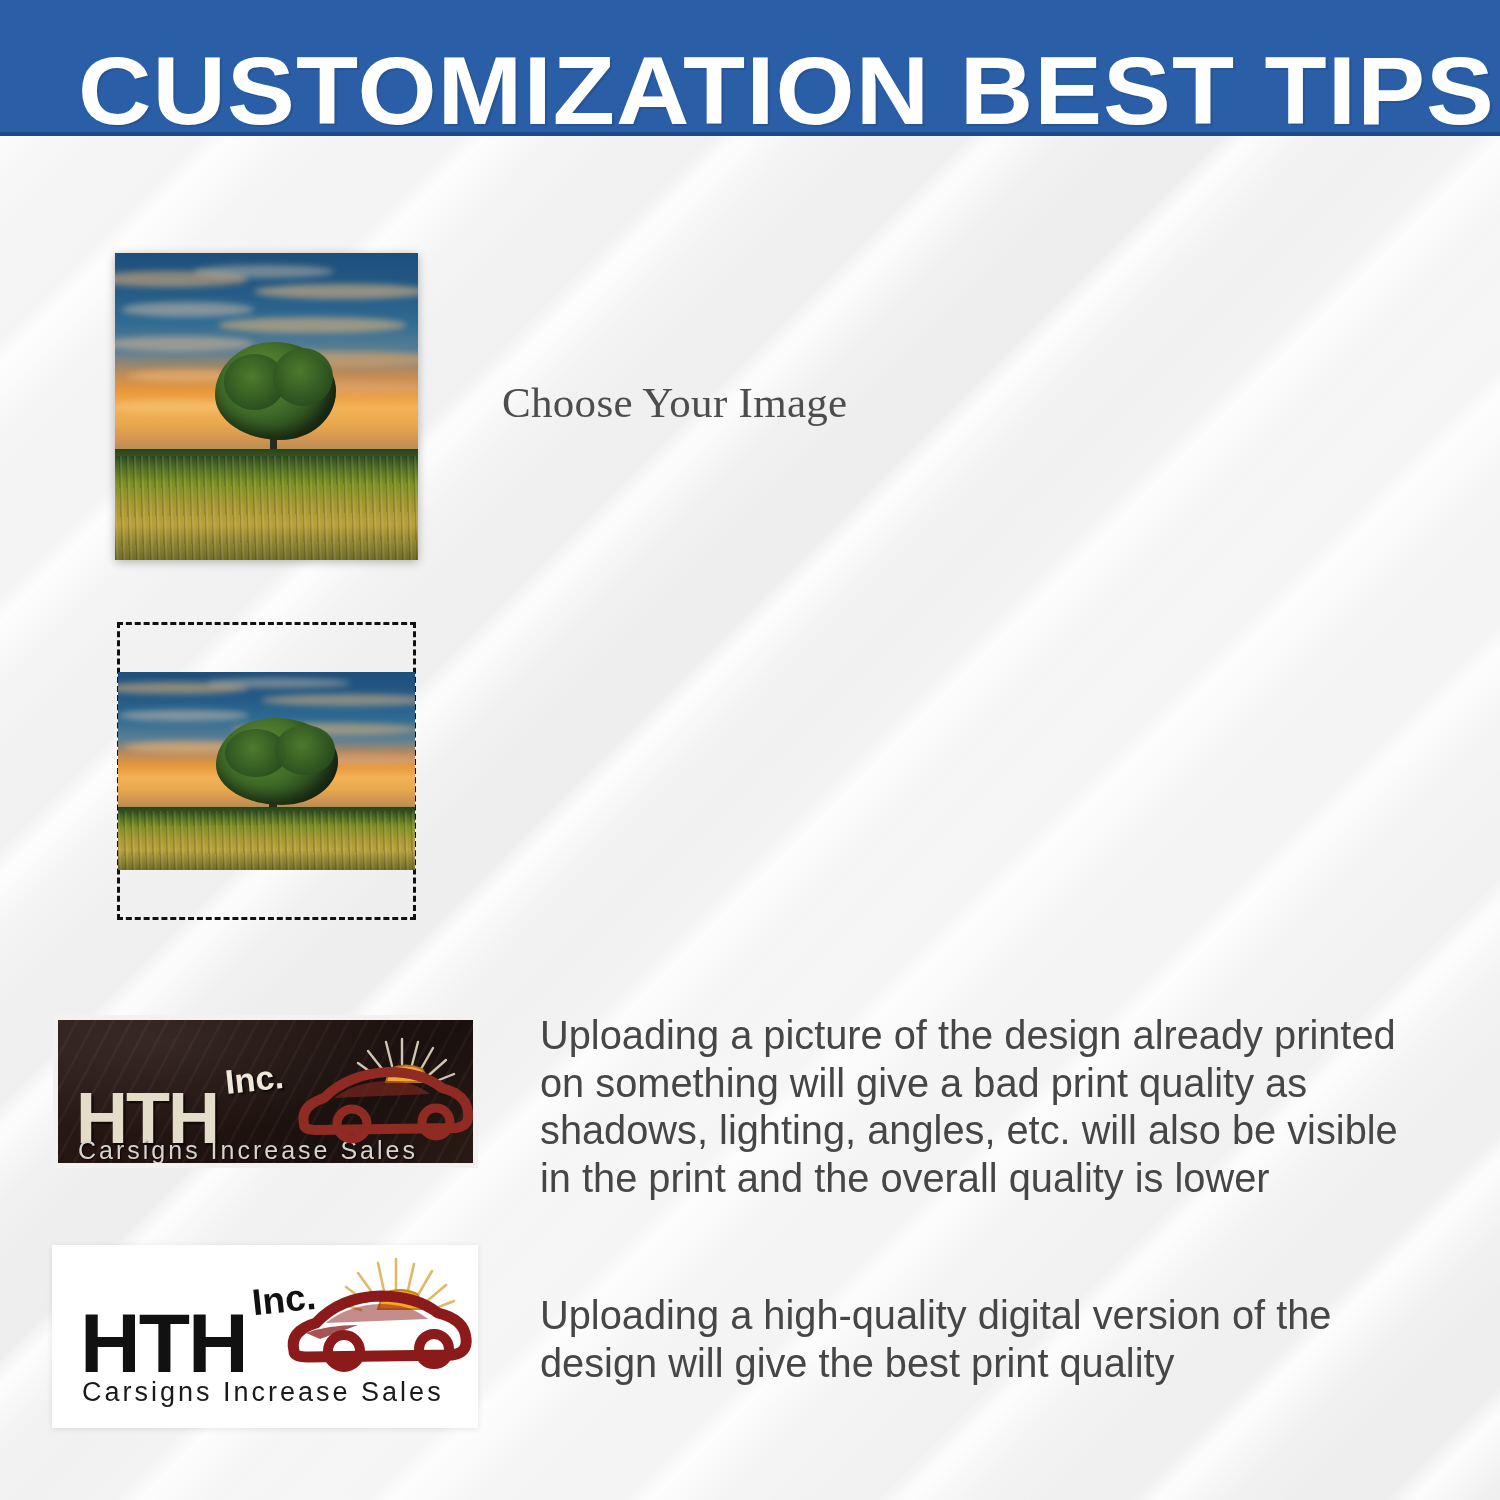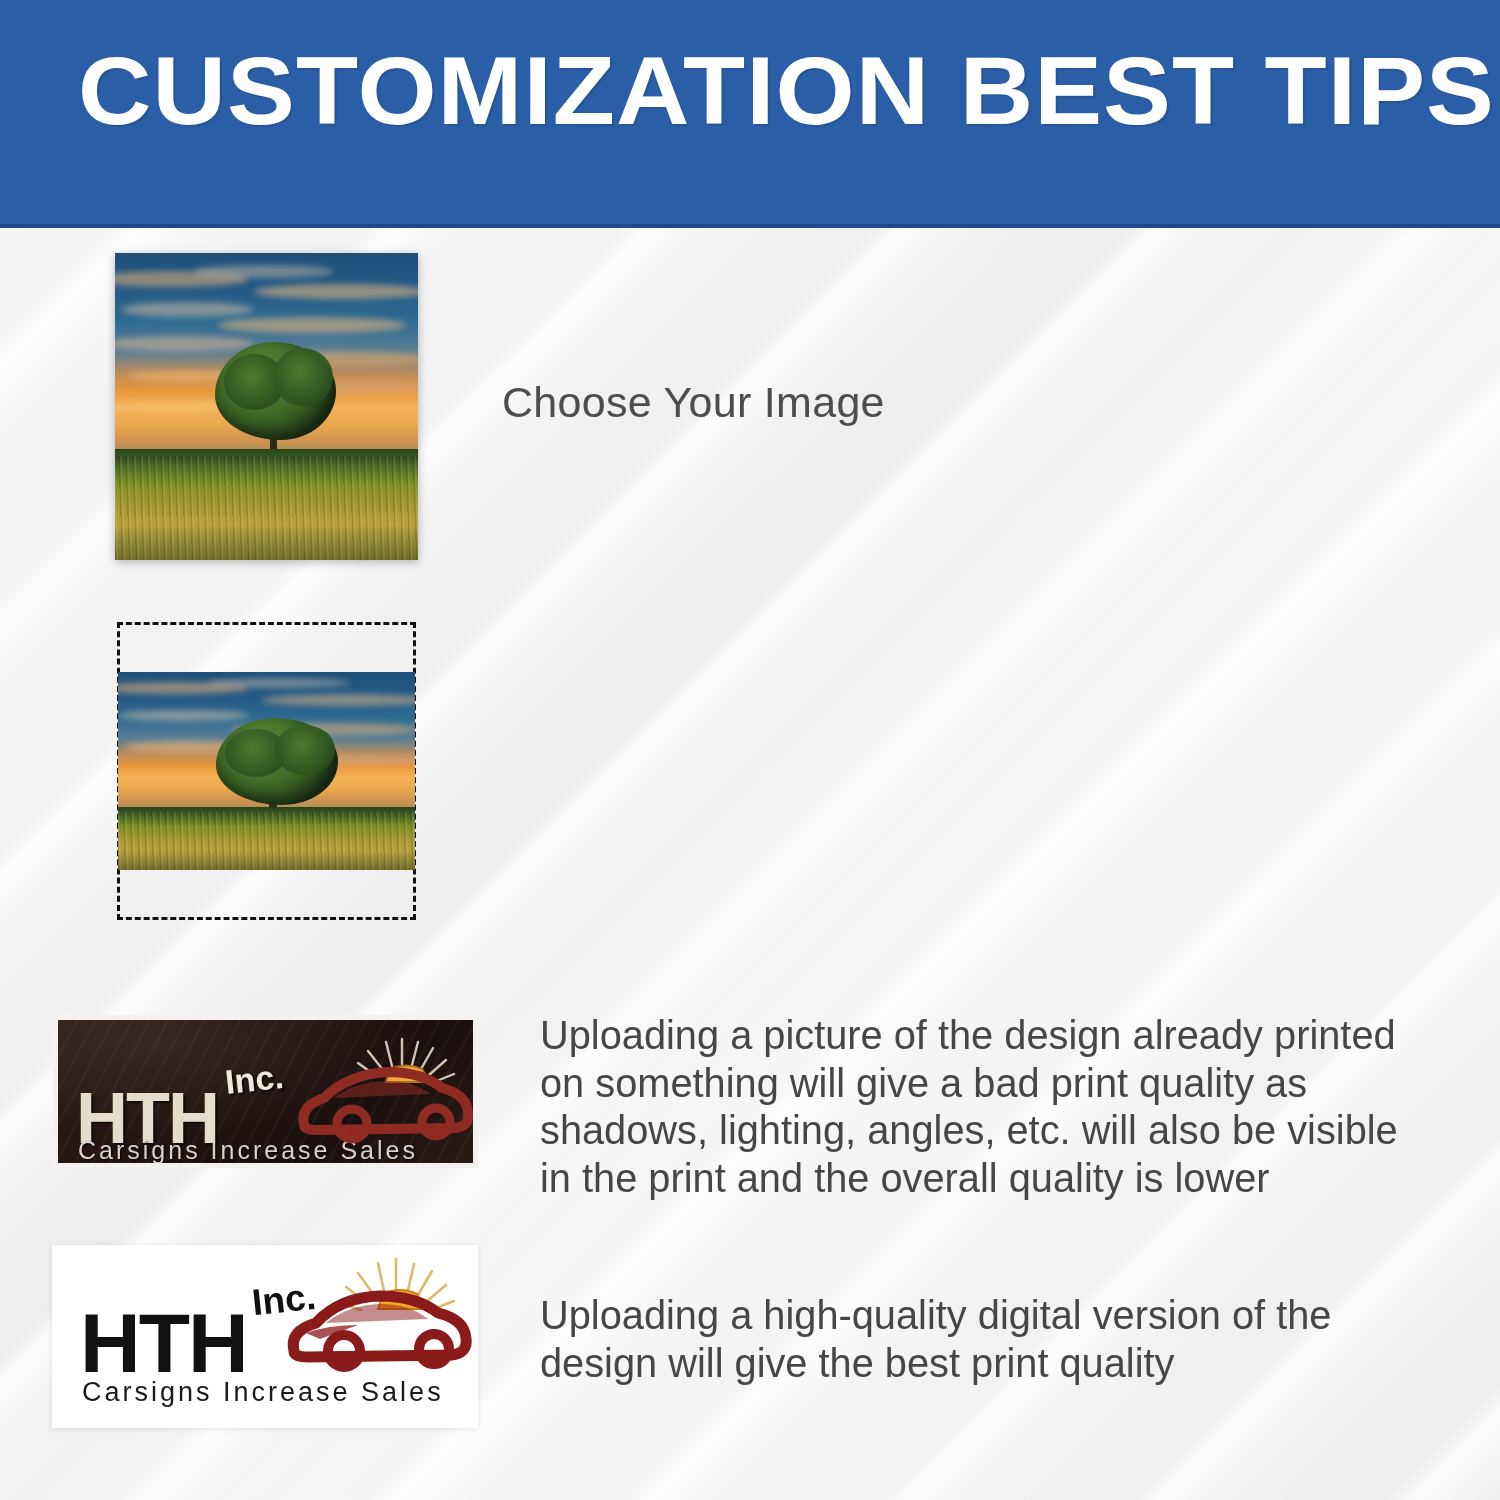--- a/index.html
+++ b/index.html
@@ -16,21 +16,21 @@
         rgba(255,255,255,0) 0px,
         rgba(255,255,255,0) 60px,
         rgba(255,255,255,0.85) 80px,
         rgba(255,255,255,0.15) 130px,
         rgba(255,255,255,0) 180px),
       linear-gradient(135deg,#f7f7f7 0%,#eeeeee 45%,#f6f6f6 60%,#ededed 100%);
     overflow:hidden;
   }
   
   .banner{
-    position:absolute;left:0;top:0;width:1500px;height:228px;
+    position:absolute;left:0;top:0;width:1500px;height:136px;
     background:#2a5fa8;
     border-bottom:4px solid #20498a;
     box-sizing:border-box;
   }
   .banner-title{
     position:absolute;left:78px;top:36px;
     font-family:"Liberation Sans Narrow","Liberation Sans",sans-serif;
     font-weight:bold;
     font-size:96px;
     letter-spacing:1px;
@@ -100,21 +100,21 @@
   .crop-box{
     position:absolute;
     border:3px dashed #111111;
     box-sizing:border-box;
     background:transparent;
   }
   
   .label{
     position:absolute;
     color:#4d4d4d;
-    font-family:Liberation Sans, sans-serif;
+    font-family:Liberation Serif, serif;
     font-size:43px;
     font-weight:400;
     letter-spacing:0.3px;
     white-space:nowrap;
   }
   .para{
     position:absolute;
     color:#464646;
     font-family:"Liberation Sans Narrow","Liberation Sans",sans-serif;
     font-size:41px;

